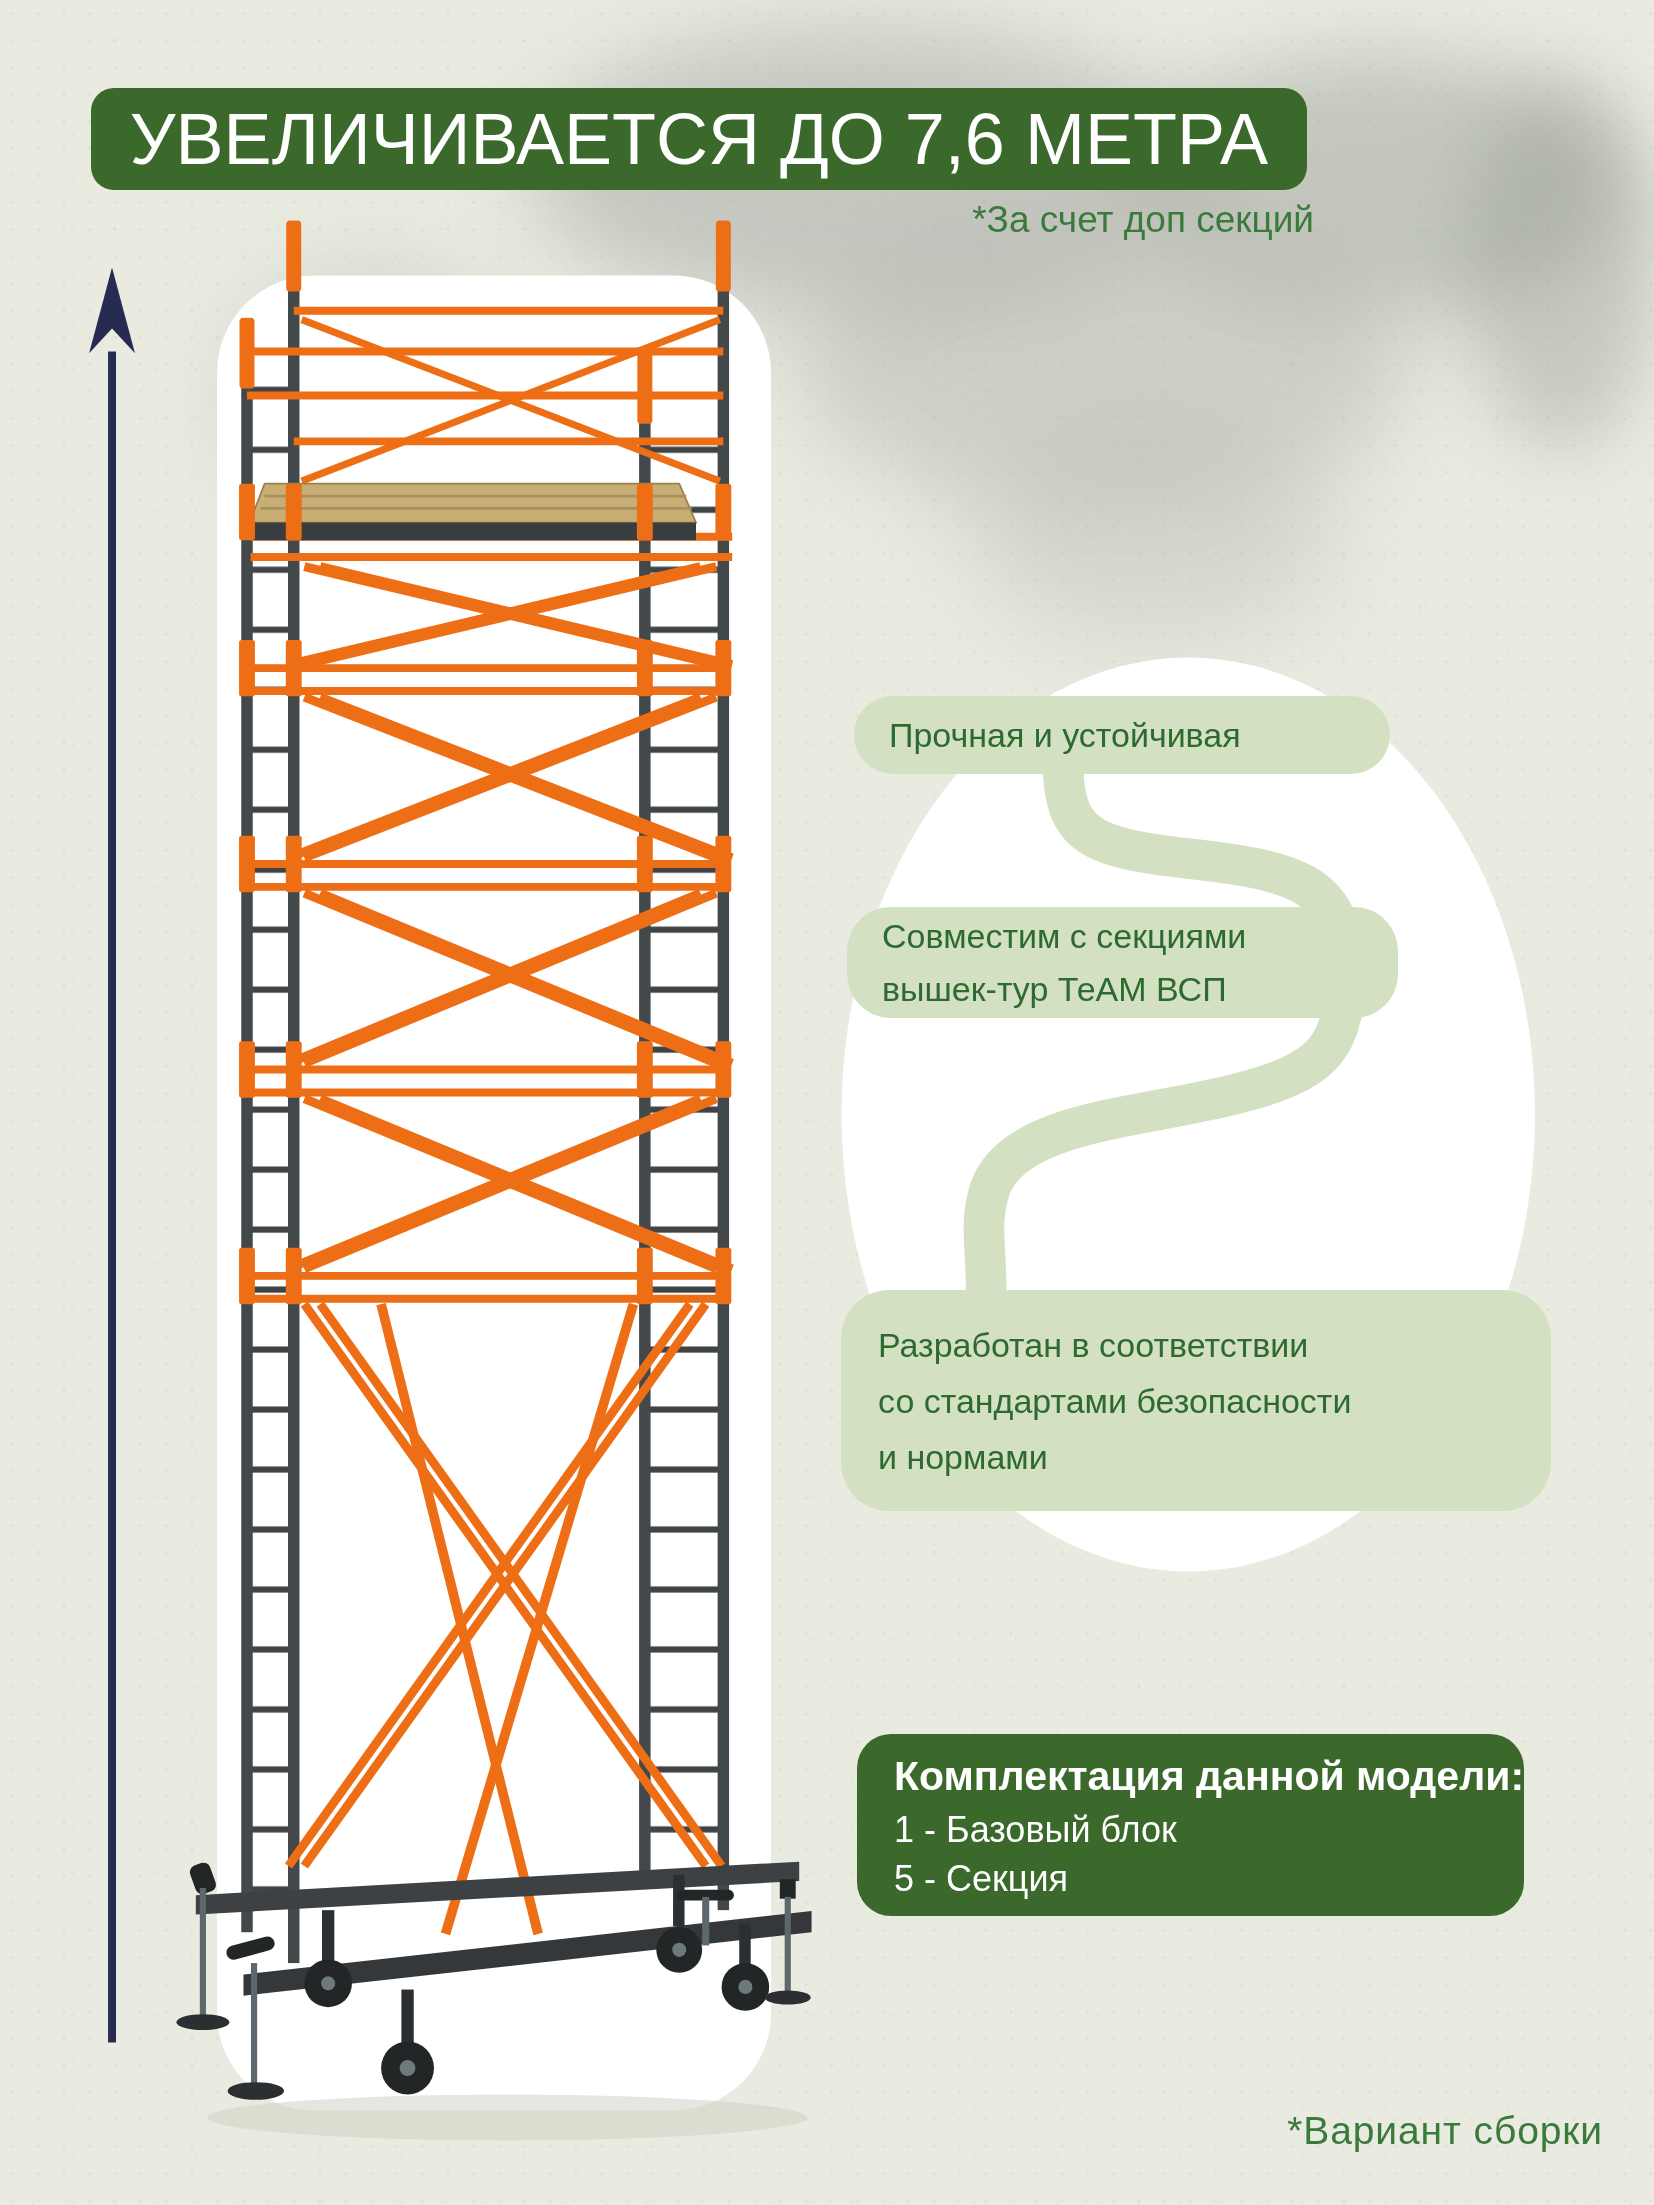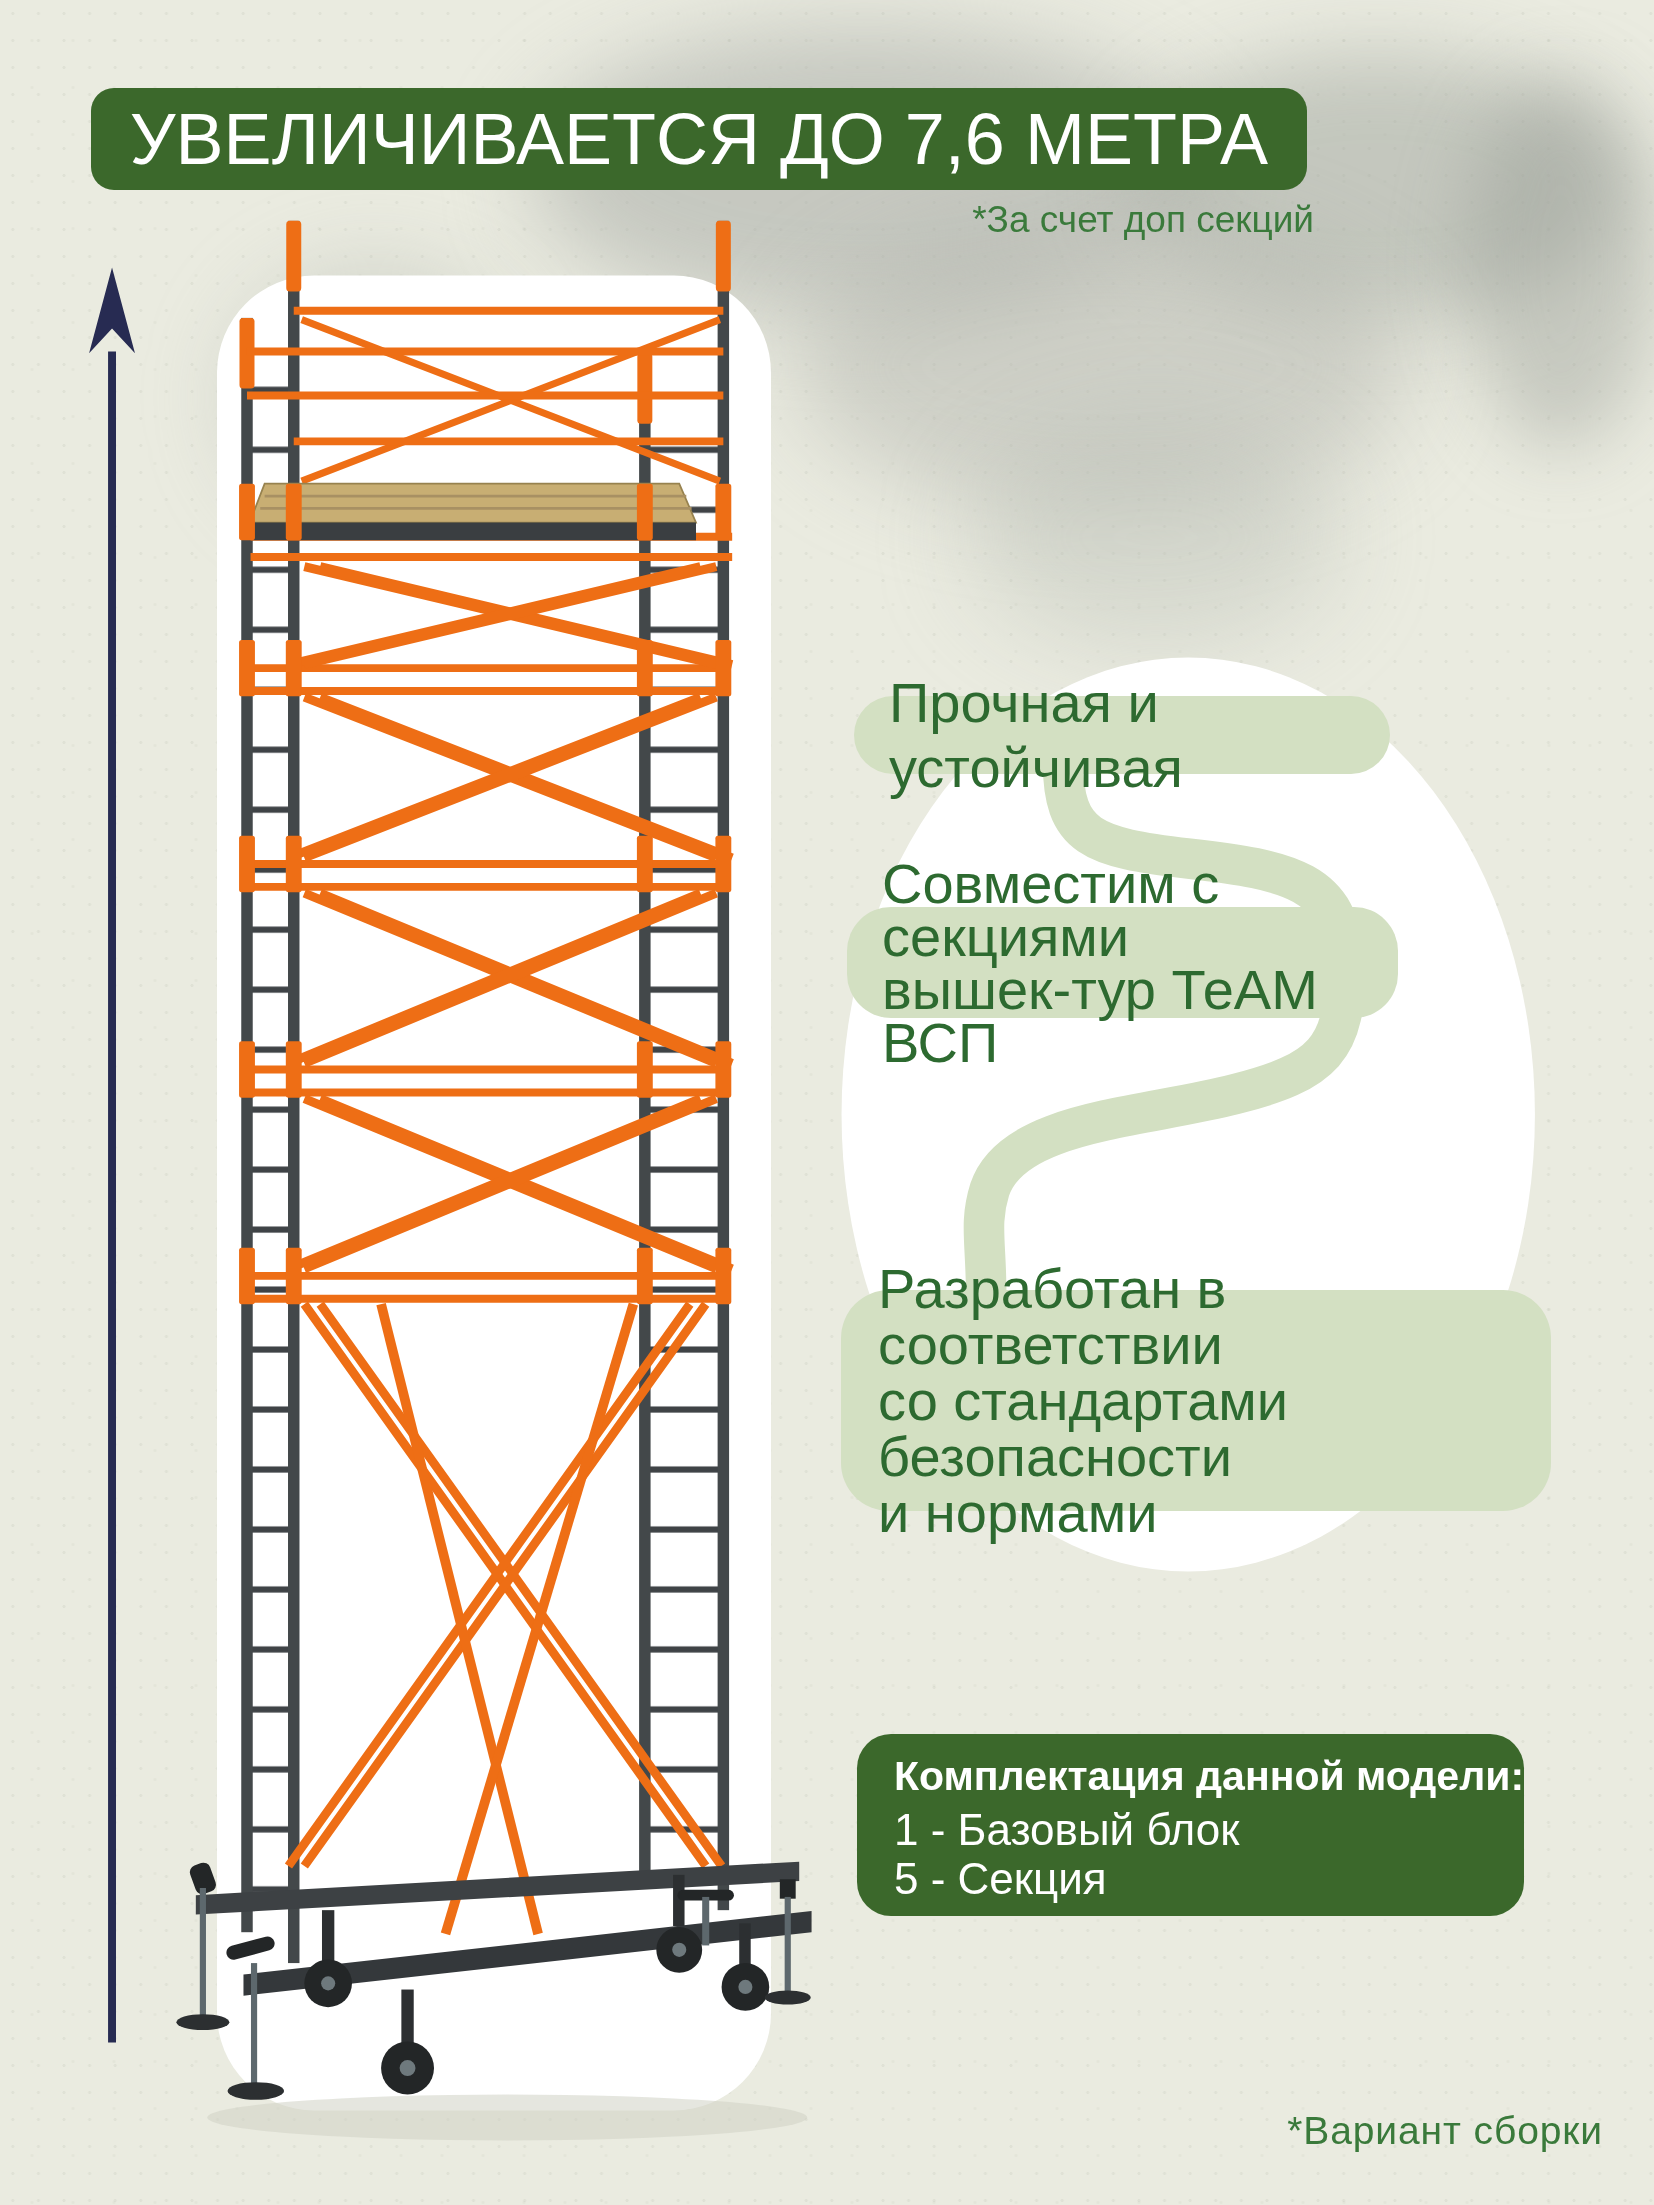--- a/index.html
+++ b/index.html
@@ -29,31 +29,31 @@
     display:flex;align-items:center;justify-content:center;
     font-size:72px;font-weight:400;letter-spacing:0;white-space:nowrap;
   }
   .banner-note{
     top:199px;right:340px;font-size:37px;font-weight:400;
     color:var(--note,#3a7a3b);white-space:nowrap;
   }
   .badge{
     background:var(--badge-bg,#d3e0c2);color:var(--badge-text,#2d6a30);
     display:flex;flex-direction:column;justify-content:center;
-    font-size:56px;font-weight:400;
+    font-size:34px;font-weight:400;
   }
   .b1{left:854px;top:696px;width:536px;height:78px;border-radius:39px;padding:0 35px;}
   .b2{left:847px;top:907px;width:551px;height:111px;border-radius:44px;padding:0 35px;line-height:53px;}
   .b3{left:841px;top:1290px;width:710px;height:221px;border-radius:48px;padding:8px 37px;line-height:56px;}
   .kit{
     left:857px;top:1734px;width:667px;height:182px;border-radius:34px;
     background:var(--banner,#3b682b);color:#ffffff;padding:19.4px 37px;
   }
   .kit-title{font-size:41px;font-weight:700;line-height:46px;margin-bottom:5.3px;white-space:nowrap;}
-  .kit-item{font-size:44px;font-weight:400;line-height:49px;}
+  .kit-item{font-size:36px;font-weight:400;line-height:49px;}
   .footer-note{
     top:2109px;right:51px;font-size:39px;letter-spacing:0.9px;
     color:var(--note,#3a7a3b);white-space:nowrap;margin-left:36px;
   }
 </style>
 </head>
 <body>
 
 <div class="poster">
 

